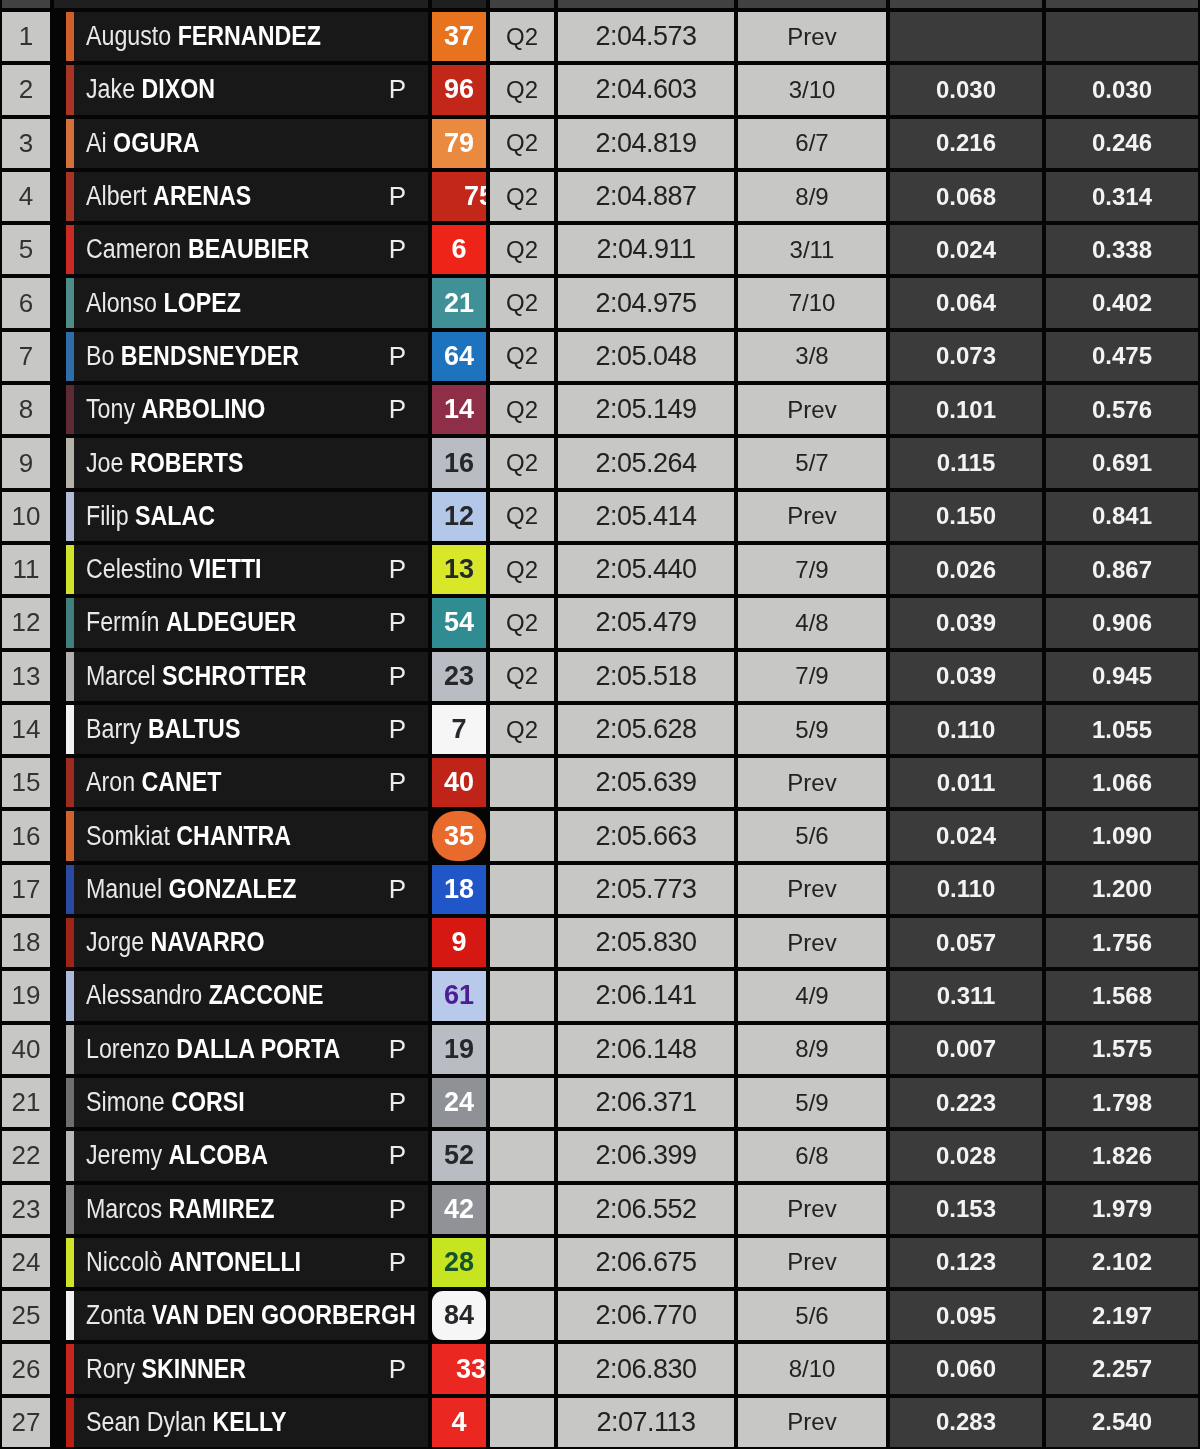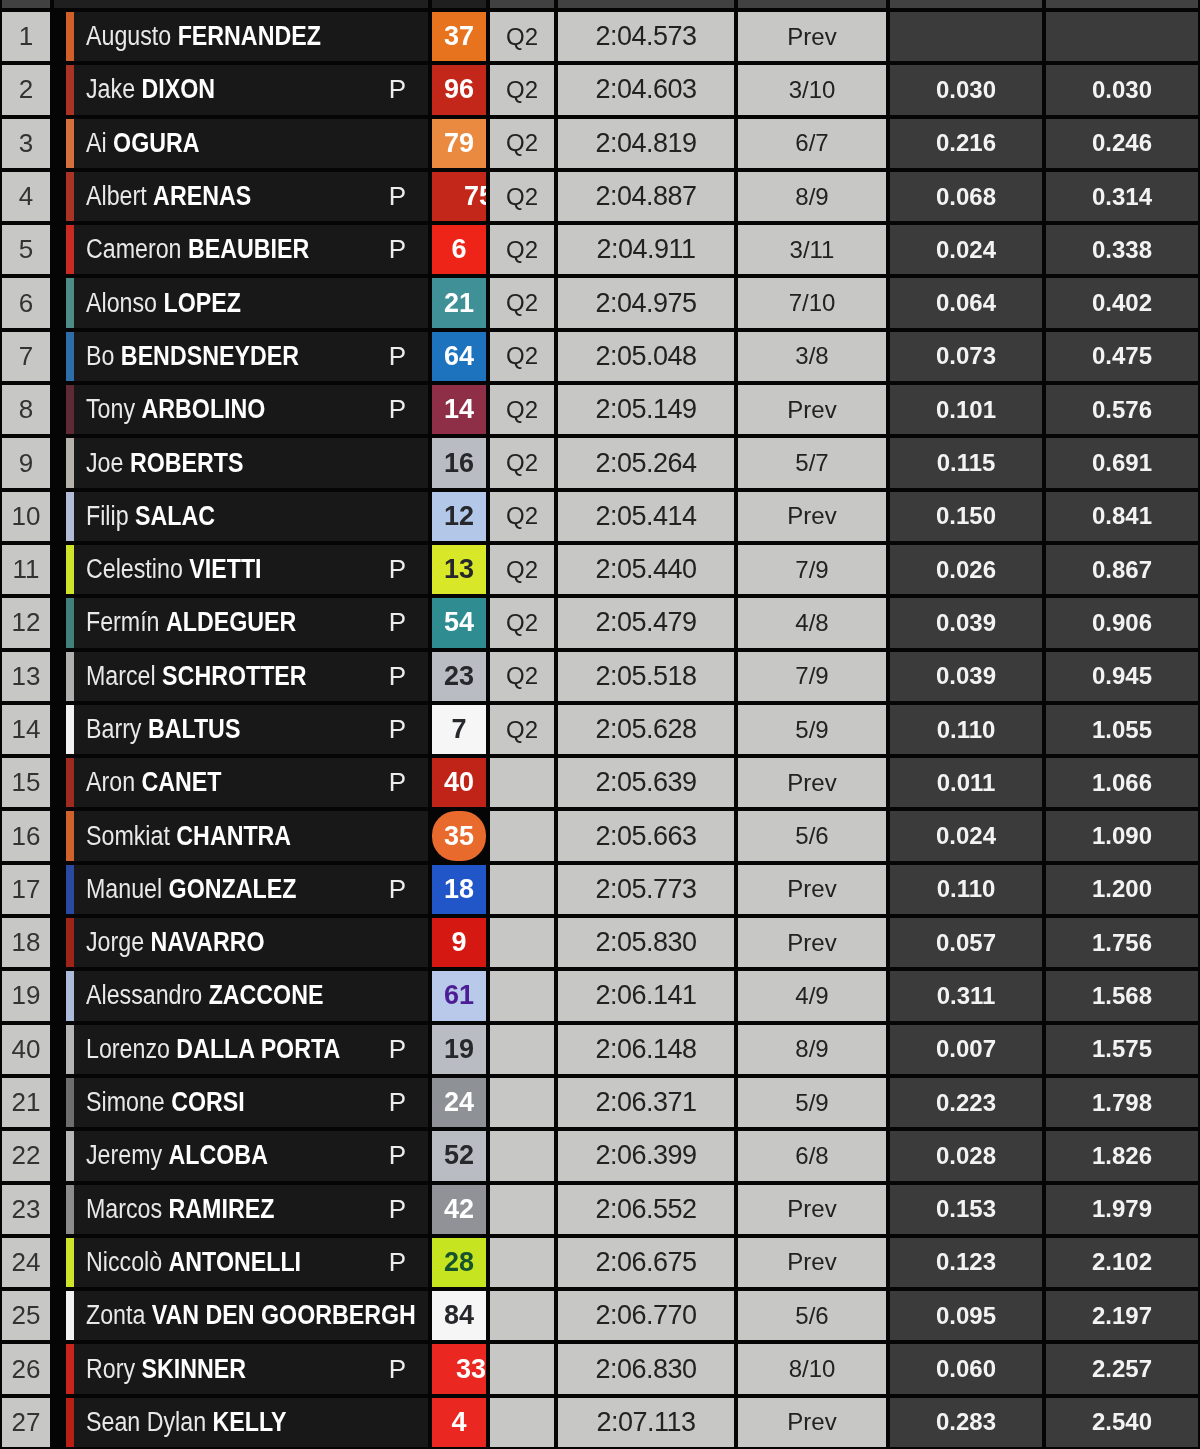--- a/index.html
+++ b/index.html
@@ -377,21 +377,21 @@
       <div class="cell light lap">Prev</div>
       <div class="cell dark gap">0.123</div>
       <div class="cell dark gap">2.102</div>
     </div>
     <div class="grid row">
       <div class="cell pos">25</div>
       <div class="cell name">
         <div class="bar" style="background: rgb(242, 242, 242);"></div>
         <div class="nm"><span>Zonta </span><b>VAN DEN GOORBERGH</b></div>
       </div>
-      <div class="cell num" style="background: rgb(246, 246, 246); color: rgb(38, 40, 44);">84</div>
+      <div class="cell num" style="background: rgb(246, 246, 246); color: rgb(38, 40, 44); border-radius: 11px;">84</div>
       <div class="cell light session"></div>
       <div class="cell light time">2:06.770</div>
       <div class="cell light lap">5/6</div>
       <div class="cell dark gap">0.095</div>
       <div class="cell dark gap">2.197</div>
     </div>
     <div class="grid row">
       <div class="cell pos">26</div>
       <div class="cell name">
         <div class="bar" style="background: rgb(200, 37, 29);"></div>

